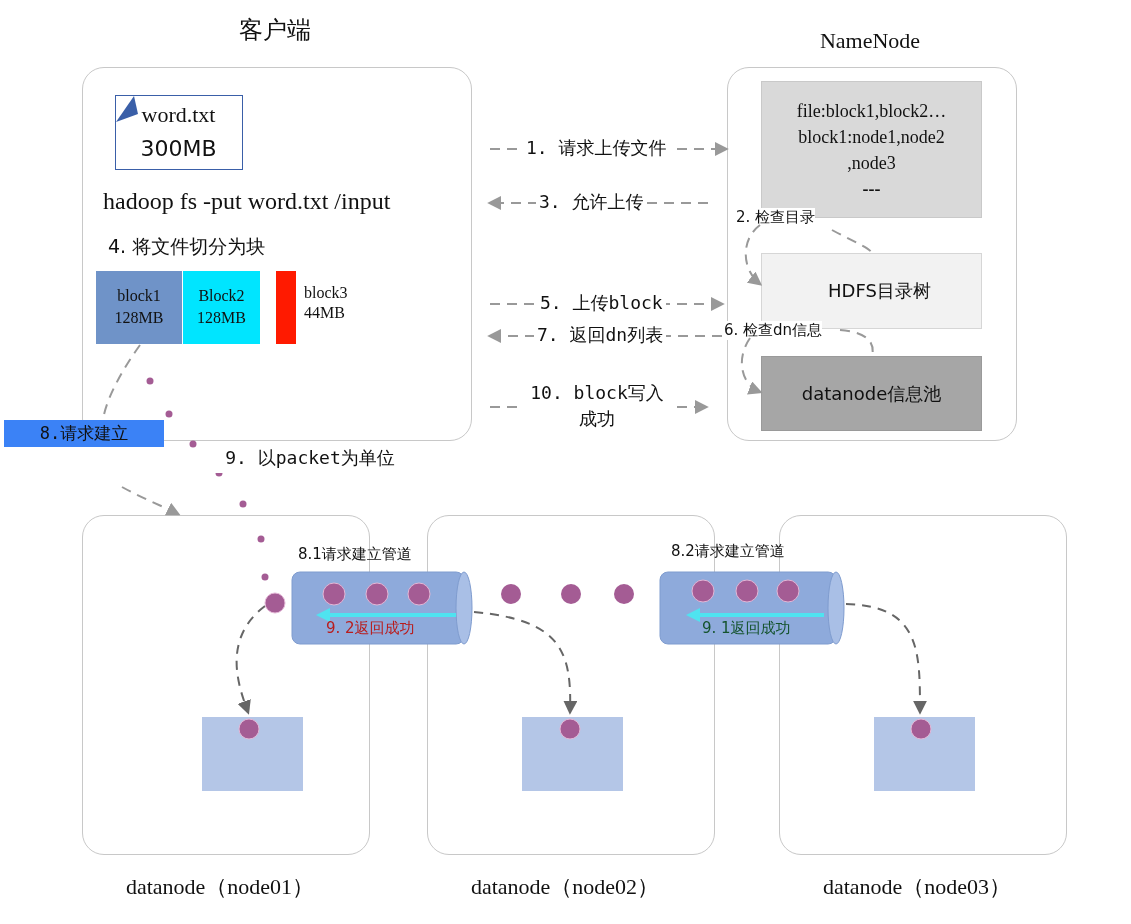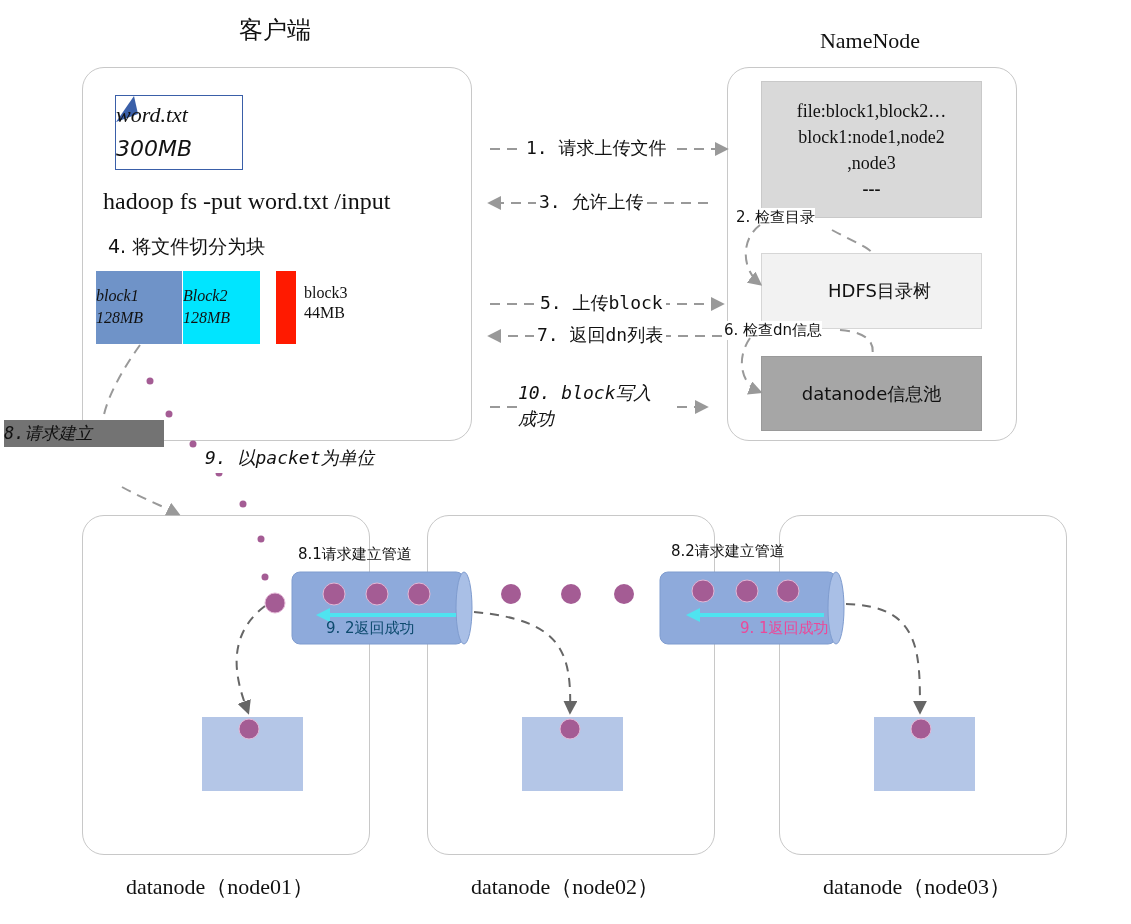--- a/index.html
+++ b/index.html
@@ -4,21 +4,21 @@
 <style>
   html, body { margin: 0; padding: 0; background: #ffffff; }
   body { width: 1131px; height: 924px; position: relative; overflow: hidden;
          font-family: "DejaVu Sans", sans-serif; color: #111; }
   .abs { position: absolute; }
   .panel { position: absolute; background: #fff; border: 1.5px solid #c8c8c8; border-radius: 22px; box-sizing: border-box; }
   .serif { font-family: "Liberation Serif", "DejaVu Serif", serif; }
   .mono { font-family: "DejaVu Sans Mono", monospace; }
   .title { font-size: 24px; text-align: center; }
   .lbl { font-size: 17px; white-space: nowrap; }
-  .center { text-align: left; font-style: italic; }
+  .center { text-align: center; }
   svg.overlay { position: absolute; left: 0; top: 0; pointer-events: none; }
   .dn-label { position: absolute; font-size: 22px; width: 300px; text-align: center; }
   .nn-box { position: absolute; box-sizing: border-box; display: flex; align-items: center; justify-content: center; text-align: center; }
 </style>
 </head>
 <body>
 
 <div class="abs title" style="left:200px; top:14px; width:150px;">客户端</div>
 <div class="abs title serif" style="left:780px; top:28px; width:180px; font-size:22px;">NameNode</div>
 
@@ -87,22 +87,22 @@
   <ellipse cx="180" cy="38" rx="8" ry="36" fill="#a9bfe6" stroke="#7f9ccf"></ellipse>
   <line x1="168" y1="45" x2="40" y2="45" stroke="#4fe3f0" stroke-width="4"></line>
   <polygon points="30,45 44,38 44,52" fill="#4fe3f0"></polygon>
   <circle cx="47" cy="21" r="11" fill="#a45c94" stroke="#e3b7d6"></circle>
   <circle cx="91" cy="21" r="11" fill="#a45c94" stroke="#e3b7d6"></circle>
   <circle cx="132" cy="21" r="11" fill="#a45c94" stroke="#e3b7d6"></circle>
 </svg>
 
 <div class="abs lbl" style="left:298px; top:545px; font-size:15px;">8.1请求建立管道</div>
 <div class="abs lbl" style="left:671px; top:542px; font-size:15px;">8.2请求建立管道</div>
-<div class="abs lbl" style="left:326px; top:619px; font-size:15px; color:#0c4a6e;">9. 2返回成功</div>
-<div class="abs lbl" style="left:740px; top:619px; font-size:15px; color:#ec4899;">9. 1返回成功</div>
+<div class="abs lbl" style="left:326px; top:619px; font-size:15px; color:#b91c1c;">9. 2返回成功</div>
+<div class="abs lbl" style="left:702px; top:619px; font-size:15px; color:#14532d;">9. 1返回成功</div>
 
 <svg class="overlay" width="1131" height="924">
   <defs>
     <marker id="ah" viewBox="0 0 10 10" refX="8" refY="5" markerWidth="7" markerHeight="7" orient="auto-start-reverse">
       <path d="M0,0 L10,5 L0,10 z" fill="#999"></path>
     </marker>
     <marker id="ahd" viewBox="0 0 10 10" refX="8" refY="5" markerWidth="7" markerHeight="7" orient="auto-start-reverse">
       <path d="M0,0 L10,5 L0,10 z" fill="#666"></path>
     </marker>
   </defs>
@@ -143,18 +143,18 @@
 </svg>
 
 <div class="abs lbl mono" style="left:523px; top:136px; font-size:18px; background:#fff; padding:0 3px;">1. 请求上传文件</div>
 <div class="abs lbl mono" style="left:536px; top:190px; font-size:18px; background:#fff; padding:0 3px;">3. 允许上传</div>
 <div class="abs lbl mono" style="left:537px; top:291px; font-size:18px; background:#fff; padding:0 3px;">5. 上传block</div>
 <div class="abs lbl mono" style="left:534px; top:323px; font-size:18px; background:#fff; padding:0 3px;">7. 返回dn列表</div>
 <div class="abs mono center" style="left:518px; top:380px; width:158px; font-size:18px; line-height:26px; background:#fff;">
   <div>10. block写入</div>
   <div>成功</div>
 </div>
-<div class="abs mono center" style="left:4px; top:420px; width:160px; font-size:17px; line-height:27px; background:#737373;">
+<div class="abs mono center" style="left:4px; top:420px; width:160px; font-size:17px; line-height:27px; background:#3b82f6;">
   <div>8.请求建立</div>
 </div>
 <div class="abs mono center" style="left:205px; top:443px; width:210px; font-size:18px; line-height:30px; background:#fff;">
   <div>9. 以packet为单位</div>
 </div>
 
 </body></html>

